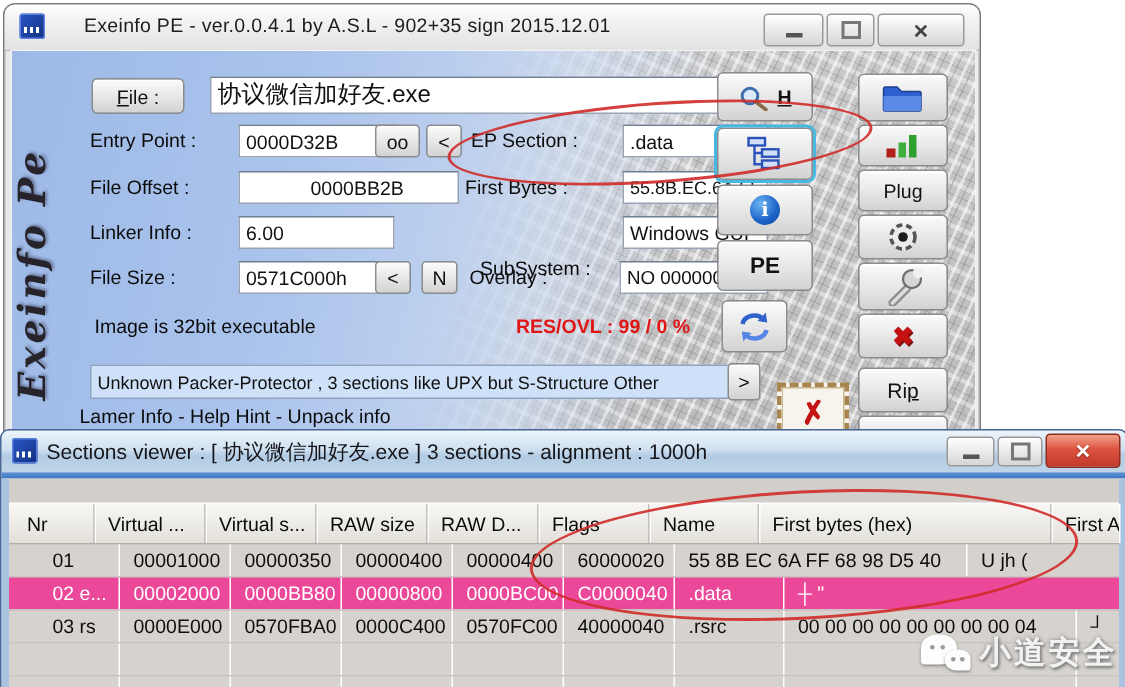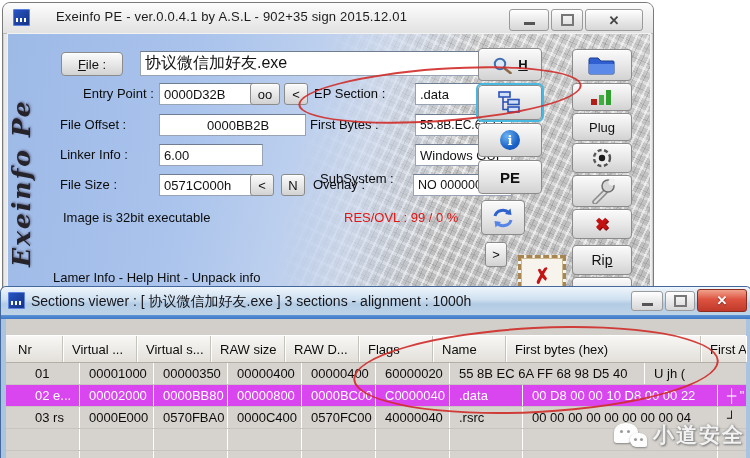--- a/index.html
+++ b/index.html
@@ -37,21 +37,21 @@
 
   .lab{font-size:13px;color:#0c0c0c;white-space:nowrap;}
   .field{background:#fff;border:1px solid #98a4b4;border-top-color:#6f7d90;font-size:13px;color:#111;
     display:flex;align-items:center;padding:0 4px;white-space:nowrap;overflow:hidden;margin-left:15px;}
   .btn{border:1px solid #8b8b8b;border-radius:4px;background:linear-gradient(#fbfbfb,#e6e6e6 55%,#d2d2d2);
     box-shadow:inset 0 1px 0 #fff;display:flex;align-items:center;justify-content:center;
     font-size:13px;color:#111;cursor:default;}
   .btn .accel{text-decoration:underline;}
   .btn-hl{outline:2px solid #49b8e0;outline-offset:0;}
 
-  .red{color:#e01616;font-weight:normal;}
+  .red{color:#e01616;font-weight:bold;}
   #diag-field{background:#cfe1f8;border:1px solid #8fa3c0;font-size:12px;color:#101010;
     display:flex;align-items:center;padding:0 4px;white-space:nowrap;overflow:hidden;}
 
   .annot{border:2.5px solid #cf2b28;border-radius:50%;opacity:.9;}
 
   .info-ball{width:20px;height:20px;border-radius:50%;color:#fff;font-weight:bold;font-size:13px;
     font-family:"DejaVu Serif",serif;background:radial-gradient(circle at 35% 30%,#6db4f4,#1b62c8 60%,#114a9e);
     display:flex;align-items:center;justify-content:center;}
   .stamp{border:3px dashed #a8854e;background:#f7f4ee;display:flex;align-items:center;justify-content:center;
     box-shadow:0 0 0 1px #c9b890 inset;}
@@ -68,21 +68,21 @@
     border-left:5px solid #a9c3e0;border-right:5px solid #a9c3e0;box-sizing:border-box;}
   .wbtn-red{background:linear-gradient(#f0a28c,#dd5340 45%,#c0392a);border:1px solid #8c2d20;}
   .wbtn-red .glyph-x{color:#fff;text-shadow:0 1px 1px #7a241a;}
 
   #tbl{margin-top:16px;}
   .thead{display:flex;height:26px;background:linear-gradient(#f8f7f5,#e3e0da);
     border-bottom:1px solid #b2afa9;border-top:1px solid #fff;align-items:center;}
   .hcell{font-size:13px;color:#0b0b0b;padding-left:9px;box-sizing:border-box;
     border-right:1px solid #c6c3bd;box-shadow:1px 0 0 #fff;height:100%;display:flex;align-items:center;white-space:nowrap;overflow:hidden;}
   .trow{display:flex;height:21px;align-items:center;border-bottom:1px solid #c8c5c0;background:#d6d3ce;padding-left:17px;}
-  .trow.selected{background:#d946ef;}
+  .trow.selected{background:#ec4899;}
   .trow.selected .tcell{color:#fff;}
   .tcell{font-size:13px;color:#0d0d0d;padding-left:9px;box-sizing:border-box;height:100%;
     display:flex;align-items:center;border-right:1px solid #fff;white-space:nowrap;overflow:hidden;}
   .c0{width:54px;margin-left:3px;}.c1{width:74px;}.c2{width:74px;}.c3{width:74px;}.c4{width:74px;}
   .c5{width:74px;}.c6{width:73px;}.c7{width:195px;}.c8{flex:1;border-right:none;}
 
   
   #wm{right:6px;bottom:10px;display:flex;align-items:center;gap:6px;}
   .bub{background:#fdfdfd;border-radius:45% 45% 45% 12%;box-shadow:0 1px 2px rgba(80,80,80,.6);position:relative;}
   .b1{width:24px;height:20px;}
@@ -114,21 +114,21 @@
   <div id="main-client" class="abs">
     <div id="blue-wash" class="abs"></div>
     <div id="brand" class="abs">Exeinfo Pe</div>
 
     <div class="btn abs" style="left:53px;top:18px;width:60px;height:22px;">
       <span class="accel">F</span>
         <span>ile :</span>
     </div>
     <div class="field abs" style="left:117px;top:17px;width:362px;height:23px;font-size:16px;">协议微信加好友.exe</div>
 
-    <div class="lab abs" style="left:52px;top:52px;margin-left:23px;">Entry Point :</div>
+    <div class="lab abs" style="left:52px;top:52px;">Entry Point :</div>
     <div class="field abs" style="left:136px;top:49px;width:94px;height:20px;">0000D32B</div>
     <div class="btn abs" style="left:242px;top:49px;width:28px;height:20px;border-radius:3px;">oo</div>
     <div class="btn abs" style="left:276px;top:49px;width:22px;height:20px;border-radius:3px;">&lt;</div>
     <div class="lab abs" style="left:306px;top:52px;">EP Section :</div>
     <div class="field abs" style="left:392px;top:49px;width:87px;height:20px;">.data</div>
 
     <div class="lab abs" style="left:52px;top:83px;">File Offset :</div>
     <div class="field abs" style="left:136px;top:80px;width:94px;height:20px;padding-left:47px;">0000BB2B</div>
     <div class="lab abs" style="left:302px;top:83px;">First Bytes :</div>
     <div class="field abs" style="left:392px;top:80px;width:87px;height:20px;font-size:12px;">55.8B.EC.6A.FF</div>
@@ -142,20 +142,21 @@
     <div class="field abs" style="left:136px;top:140px;width:94px;height:20px;">0571C000h</div>
     <div class="btn abs" style="left:242px;top:140px;width:22px;height:20px;border-radius:3px;">&lt;</div>
     <div class="btn abs" style="left:273px;top:140px;width:22px;height:20px;border-radius:3px;">N</div>
     <div class="lab abs" style="left:305px;top:143px;">Overlay :</div>
     <div class="field abs" style="left:390px;top:140px;width:89px;height:20px;font-size:12.5px;">NO  00000000</div>
 
     <div class="lab abs" style="left:55px;top:176px;">Image is 32bit executable</div>
     <div class="lab red abs" style="left:336px;top:176px;">RES/OVL : 99 / 0 %</div>
     <div class="lab abs" style="left:476px;top:176px;color:#2a2a2a;">2009</div>
 
+    <div id="diag-field" class="abs" style="left:52px;top:209px;width:420px;height:21px;">Unknown Packer-Protector , 3 sections  like UPX  but S-Structure Other</div>
     <div class="btn abs" style="left:477px;top:208px;width:20px;height:23px;border-radius:3px;">&gt;</div>
 
     <div class="lab abs" style="left:45px;top:236px;">Lamer Info - Help Hint - Unpack info</div>
 
     <div class="btn abs" style="left:470px;top:14px;width:62px;height:31px;gap:4px;">
       <svg width="22" height="18" viewBox="0 0 22 18">
           <circle cx="8" cy="8" r="5.2" fill="#dce9f8" stroke="#3f6fae" stroke-width="2"></circle>
           <line x1="12" y1="12" x2="18.5" y2="17" stroke="#8a6a4a" stroke-width="2.6" stroke-linecap="round"></line>
         </svg>
       <span class="accel" style="font-weight:bold;">H</span>
@@ -271,21 +272,20 @@
             <div class="tcell c8">U jh (</div>
           </div>
           <div class="trow selected">
             <div class="tcell c0">02 e...</div>
             <div class="tcell c1">00002000</div>
             <div class="tcell c2">0000BB80</div>
             <div class="tcell c3">00000800</div>
             <div class="tcell c4">0000BC00</div>
             <div class="tcell c5">C0000040</div>
             <div class="tcell c6">.data</div>
-            <div class="tcell c7">00 D8 00 00 10 D8 00 00 22</div>
             <div class="tcell c8">┼ "</div>
           </div>
           <div class="trow">
             <div class="tcell c0">03 rs</div>
             <div class="tcell c1">0000E000</div>
             <div class="tcell c2">0570FBA0</div>
             <div class="tcell c3">0000C400</div>
             <div class="tcell c4">0570FC00</div>
             <div class="tcell c5">40000040</div>
             <div class="tcell c6">.rsrc</div>

